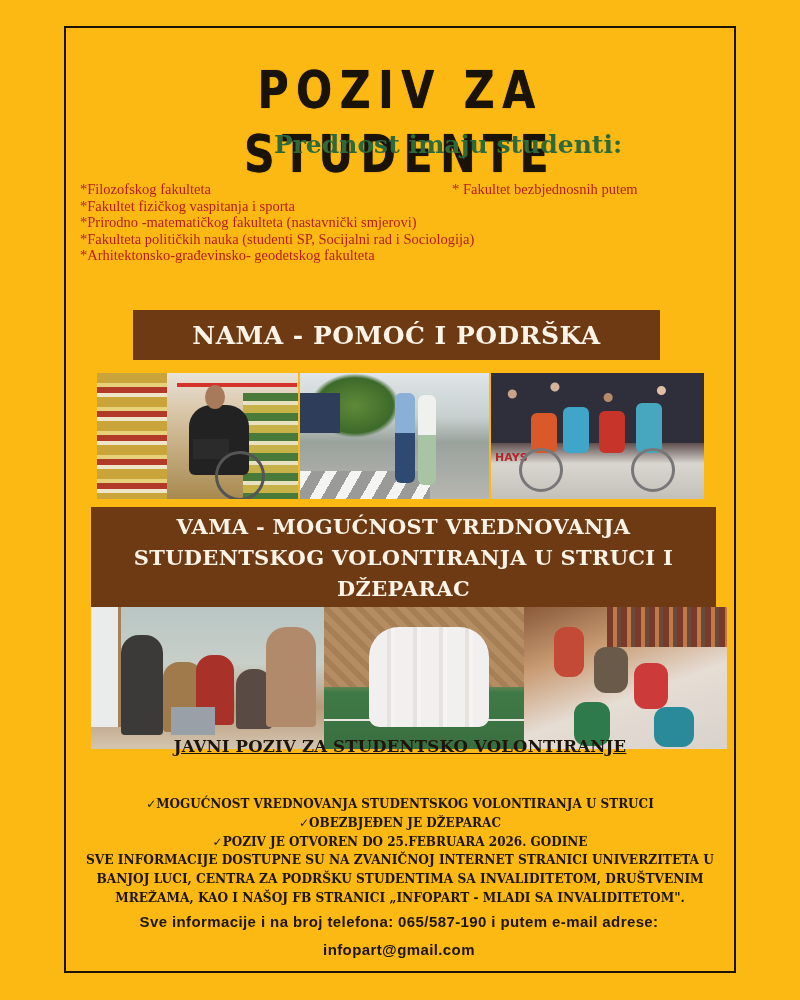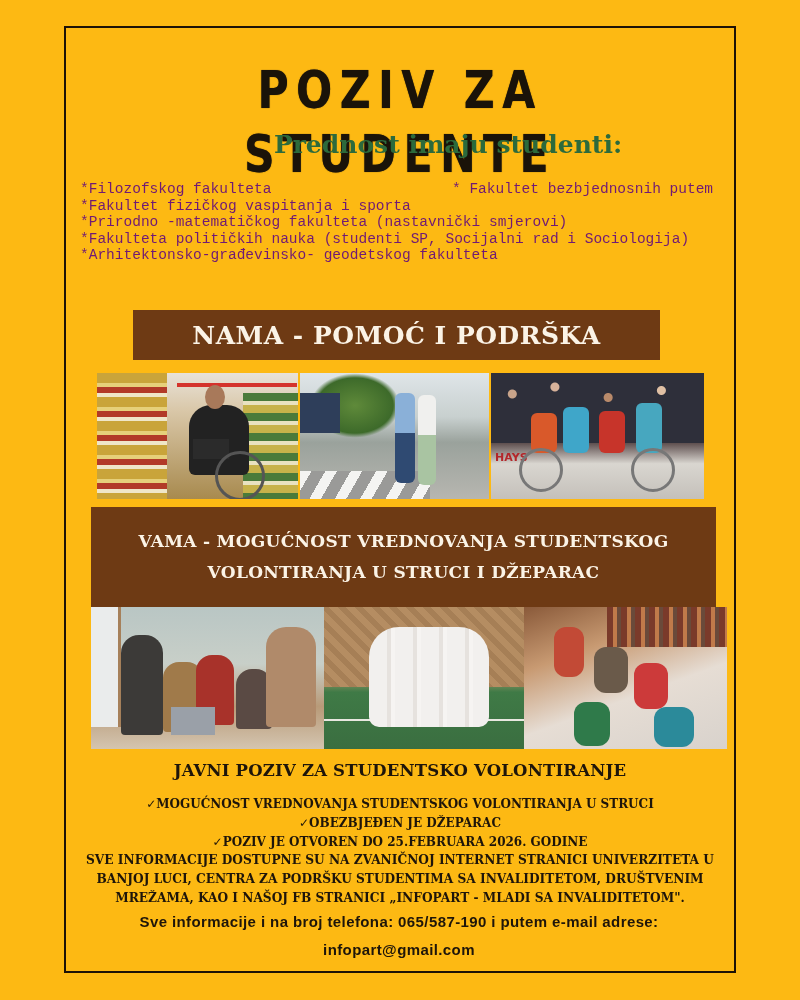--- a/index.html
+++ b/index.html
@@ -33,44 +33,44 @@
       left: 64px; width: 768px; top: 129px;
       text-align: center;
       font-family: "DejaVu Serif", serif;
       font-weight: bold;
       font-size: 25px;
       color: #2c6a3c;
       line-height: 32px;
     }
     .list {
       position: absolute;
-      font-family: Liberation Mono, monospace;
+      font-family: Liberation Serif, serif;
       font-size: 14.5px;
       line-height: 16.6px;
-      color: #701a75;
+      color: #b91c1c;
     }
     .list-left { left: 80px; top: 181px; }
     .list-right { left: 452px; top: 181px; }
     .list-item { white-space: nowrap; }
     .banner {
       position: absolute;
       background: #6e3a14;
       color: #fbf3e6;
       font-family: "DejaVu Serif", serif;
       font-weight: bold;
       text-align: center;
       display: flex; align-items: center; justify-content: center;
     }
     .banner-1 {
       left: 133px; top: 310px; width: 527px; height: 50px;
       font-size: 25px; letter-spacing: 0.5px;
     }
     .banner-2 {
       left: 91px; top: 507px; width: 625px; height: 100px;
-      font-size: 17px; line-height: 31px; letter-spacing: 0.3px;
+      font-size: 21px; line-height: 31px; letter-spacing: 0.3px;
       padding: 12px 20px;
     }
     .photo-row {
       position: absolute;
       display: flex;
     }
     .row-1 { left: 97px; top: 373px; width: 607px; height: 126px; }
     .row-2 { left: 91px; top: 607px; width: 636px; height: 142px; }
     .photo {
       height: 100%;
@@ -200,26 +200,27 @@
     .ph-library .s4 { position: absolute; left: 50px; top: 95px; width: 36px; height: 44px; background: #2f7a4a; border-radius: 12px; }
     .ph-library .s5 { position: absolute; left: 130px; top: 100px; width: 40px; height: 40px; background: #2b8a9a; border-radius: 12px; }
 
     .footer {
       position: absolute;
       left: 64px; width: 672px;
       text-align: center;
       color: #1e150a;
     }
     .footer-heading {
-      top: 760px;
+      top: 736px;
       font-family: "DejaVu Serif", serif;
       font-weight: bold;
       font-size: 16.5px;
       line-height: 22px;
       letter-spacing: 0.2px;
+      text-decoration: underline;
     }
     .footer-check {
       font-family: "DejaVu Serif", serif;
       font-weight: bold;
       font-size: 12px;
       line-height: 19px;
     }
     .check-1 { top: 795px; }
     .check-2 { top: 814px; }
     .check-3 { top: 833px; }

